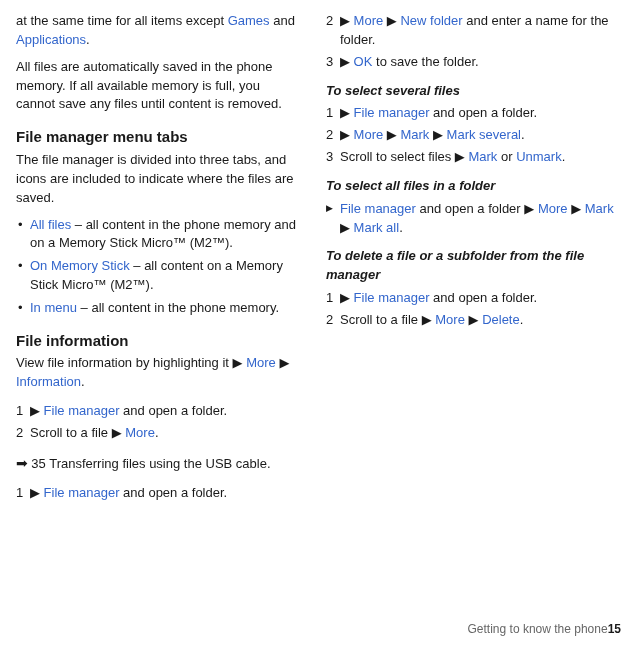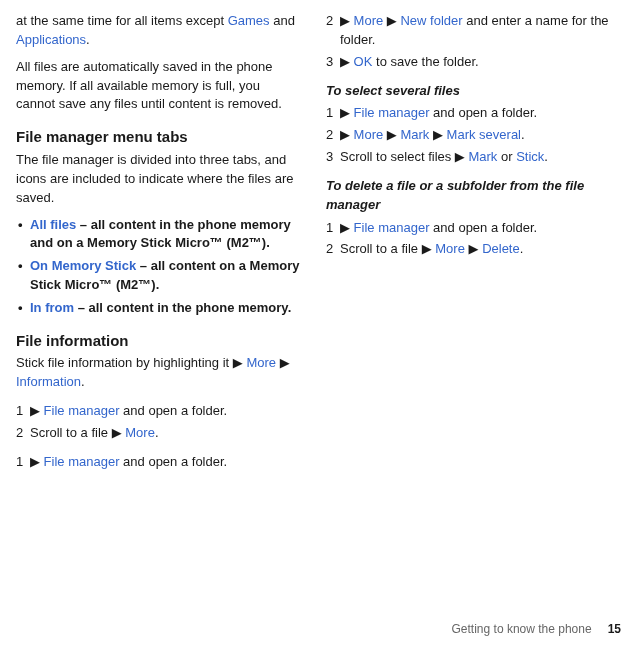--- a/index.html
+++ b/index.html
@@ -58,21 +58,20 @@
 
     .link-blue {
       color: #3366cc;
       text-decoration: none;
     }
 
     .bullet-list {
       list-style: none;
       padding: 0;
       margin: 0 0 8px 0;
-      font-weight: bold;
     }
 
     .bullet-list li {
       padding-left: 14px;
       position: relative;
       margin-bottom: 4px;
       line-height: 1.45;
     }
 
     .bullet-list li::before {
@@ -132,46 +131,50 @@
       <div class="section-heading">File manager menu tabs</div>
       <p>The file manager is divided into three tabs, and icons are included to indicate where the files are saved.</p>
       <ul class="bullet-list">
         <li>
           <span class="link-blue">All files</span><span> – all content in the phone memory and on a Memory Stick Micro™ (M2™).</span>
         </li>
         <li>
           <span class="link-blue">On Memory Stick</span><span> – all content on a Memory Stick Micro™ (M2™).</span>
         </li>
         <li>
-          <span class="link-blue">In from</span><span> – all content in the phone memory.</span>
+          <span class="link-blue">In menu</span><span> – all content in the phone memory.</span>
         </li>
       </ul>
     </div>
 
     <div class="text-block">
       <div class="section-heading">File information</div>
       <p>
-        <span>Stick file information by highlighting it</span>
+        <span>View file information by highlighting it</span>
         <span> ▶ </span><span class="link-blue">More</span>
         <span> ▶ </span><span class="link-blue">Information</span><span>.</span>
       </p>
     </div>
 
     <div class="text-block">
       <div class="step-inline">
         <span class="step-num-inline">1</span>
         <span>▶ <span class="link-blue">File manager</span> and open a folder.</span>
       </div>
       <div class="step-inline">
         <span class="step-num-inline">2</span>
         <span>Scroll to a file ▶ <span class="link-blue">More</span>.</span>
       </div>
     </div>
 
     <div class="text-block">
+      <p>
+        <span style="font-size:14px;">➡</span>
+        <span> 35 Transferring files using the USB cable.</span>
+      </p>
     </div>
 
     <div class="text-block">
       <div class="step-inline">
         <span class="step-num-inline">1</span>
         <span>▶ <span class="link-blue">File manager</span> and open a folder.</span>
       </div>
     </div>
 
   </div>
@@ -194,38 +197,44 @@
       <div class="step-inline">
         <span class="step-num-inline">1</span>
         <span>▶ <span class="link-blue">File manager</span> and open a folder.</span>
       </div>
       <div class="step-inline">
         <span class="step-num-inline">2</span>
         <span>▶ <span class="link-blue">More</span> ▶ <span class="link-blue">Mark</span> ▶ <span class="link-blue">Mark several</span>.</span>
       </div>
       <div class="step-inline">
         <span class="step-num-inline">3</span>
-        <span>Scroll to select files ▶ <span class="link-blue">Mark</span> or <span class="link-blue">Stick</span>.</span>
-      </div>
-    </div>
-
+        <span>Scroll to select files ▶ <span class="link-blue">Mark</span> or <span class="link-blue">Unmark</span>.</span>
+      </div>
+    </div>
+
+    <div class="text-block">
+      <div class="italic-heading">To select all files in a folder</div>
+      <div class="arrow-item">
+        <span><span class="link-blue">File manager</span> and open a folder ▶ <span class="link-blue">More</span> ▶ <span class="link-blue">Mark</span> ▶ <span class="link-blue">Mark all</span>.</span>
+      </div>
+    </div>
 
     <div class="text-block">
       <div class="italic-heading">To delete a file or a subfolder from the file manager</div>
       <div class="step-inline">
         <span class="step-num-inline">1</span>
         <span>▶ <span class="link-blue">File manager</span> and open a folder.</span>
       </div>
       <div class="step-inline">
         <span class="step-num-inline">2</span>
         <span>Scroll to a file ▶ <span class="link-blue">More</span> ▶ <span class="link-blue">Delete</span>.</span>
       </div>
     </div>
 
     <div style="flex:1;"></div>
 
-    <div style="position:absolute; bottom:16px; right:16px; display:flex; align-items:center; gap:16px;">
+    <div style="position:absolute; bottom:16px; right:16px; display:flex; align-items:center; ">
       <span style="color:#666666; font-size:12px;">Getting to know the phone</span>
       <span style="font-size:12px; font-weight:bold;">15</span>
     </div>
 
   </div>
 </div>
 
 </body></html>

